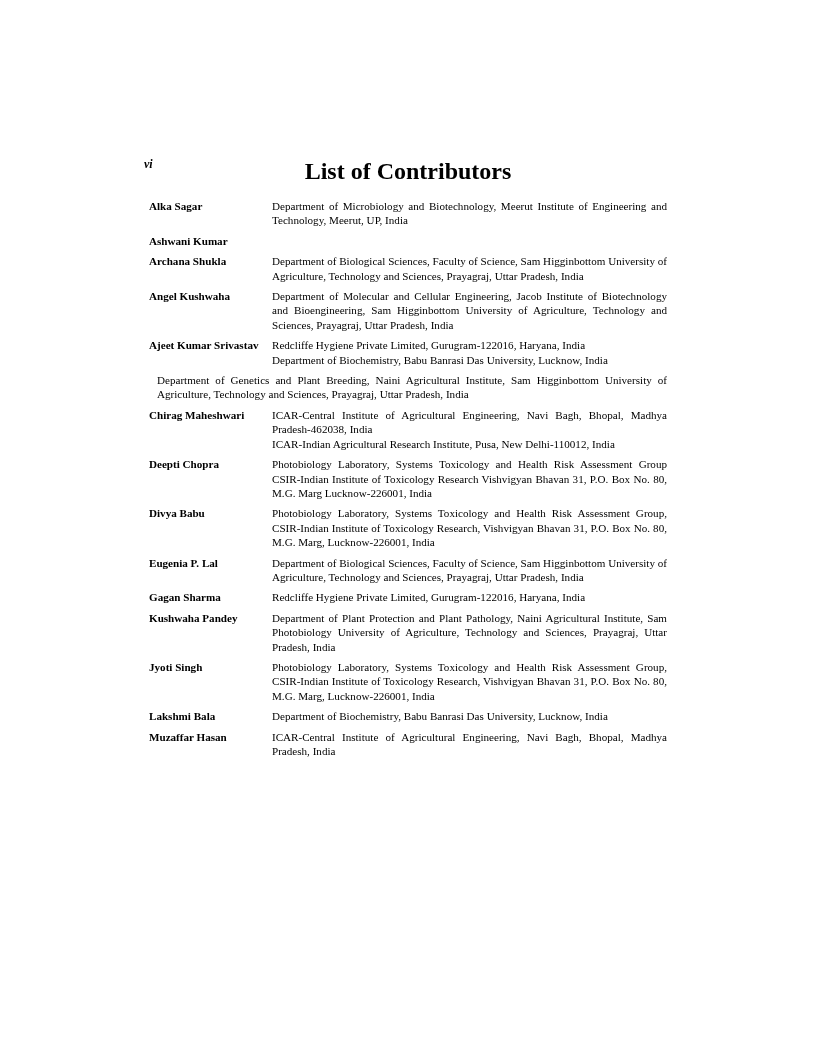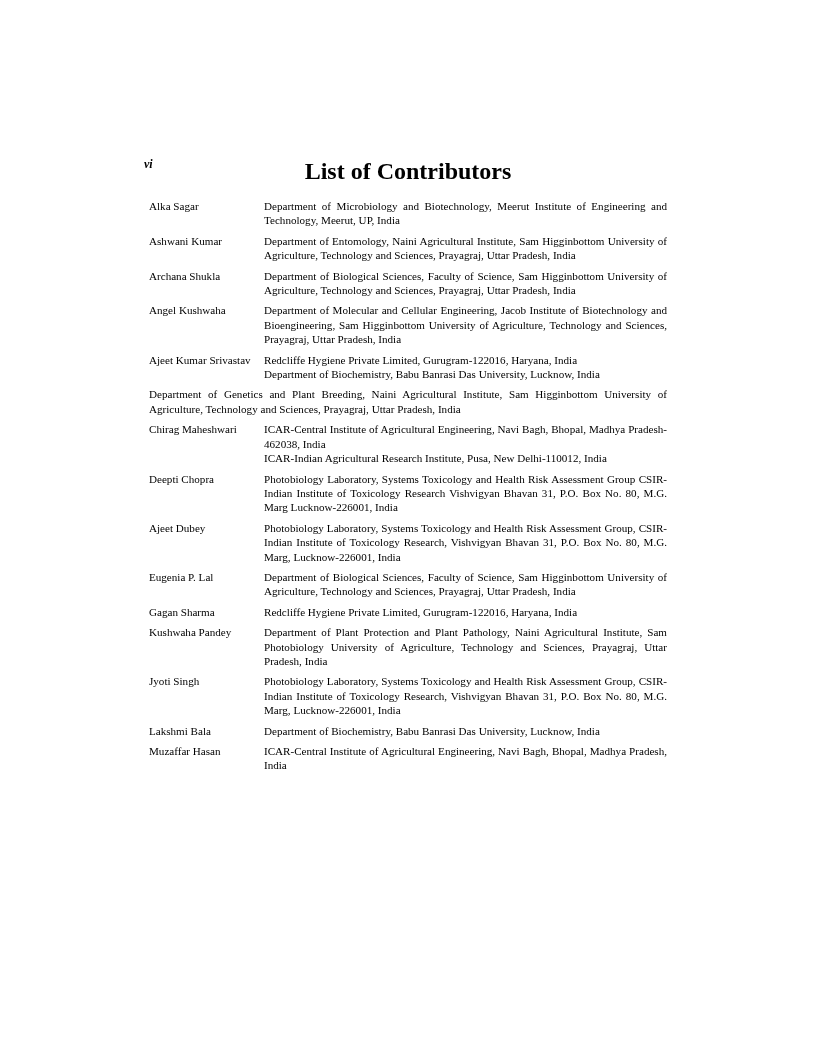--- a/index.html
+++ b/index.html
@@ -43,25 +43,26 @@
     }
     .entry {
       display: flex;
       margin-bottom: 6px;
       font-size: 11.1px;
       line-height: 14.4px;
     }
     .name {
       width: 115px;
       flex: 0 0 115px;
-      font-weight: normal;
+      font-weight: bold;
     }
     .affil {
       flex: 1;
       text-align: justify;
+      margin-left: 8px;
     }
     .affil-line {
       display: block;
       text-align: justify;
     }
   </style>
 </head>
 <body>
 
 <div class="page-number">vi</div>
@@ -69,23 +70,20 @@
 
 <div class="list" id="contributor-list">
     <div class="entry">
       <div class="name">Alka Sagar</div>
       <div class="affil">
         <span class="affil-line">Department of Microbiology and Biotechnology, Meerut Institute of Engineering and Technology, Meerut, UP, India</span>
       </div>
     </div>
     <div class="entry">
       <div class="name">Ashwani Kumar</div>
-      <div class="affil">
-        <span class="affil-line">Department of Entomology, Naini Agricultural Institute, Sam Higginbottom University of Agriculture, Technology and Sciences, Prayagraj, Uttar Pradesh, India</span>
-      </div>
     </div>
     <div class="entry">
       <div class="name">Archana Shukla</div>
       <div class="affil">
         <span class="affil-line">Department of Biological Sciences, Faculty of Science, Sam Higginbottom University of Agriculture, Technology and Sciences, Prayagraj, Uttar Pradesh, India</span>
       </div>
     </div>
     <div class="entry">
       <div class="name">Angel Kushwaha</div>
       <div class="affil">
@@ -111,21 +109,21 @@
         <span class="affil-line">ICAR-Indian Agricultural Research Institute, Pusa, New Delhi-110012, India</span>
       </div>
     </div>
     <div class="entry">
       <div class="name">Deepti Chopra</div>
       <div class="affil">
         <span class="affil-line">Photobiology Laboratory, Systems Toxicology and Health Risk Assessment Group CSIR-Indian Institute of Toxicology Research Vishvigyan Bhavan 31, P.O. Box No. 80, M.G. Marg Lucknow-226001, India</span>
       </div>
     </div>
     <div class="entry">
-      <div class="name">Ajeet Dubey</div>
+      <div class="name">Divya Babu</div>
       <div class="affil">
         <span class="affil-line">Photobiology Laboratory, Systems Toxicology and Health Risk Assessment Group, CSIR-Indian Institute of Toxicology Research, Vishvigyan Bhavan 31, P.O. Box No. 80, M.G. Marg, Lucknow-226001, India</span>
       </div>
     </div>
     <div class="entry">
       <div class="name">Eugenia P. Lal</div>
       <div class="affil">
         <span class="affil-line">Department of Biological Sciences, Faculty of Science, Sam Higginbottom University of Agriculture, Technology and Sciences, Prayagraj, Uttar Pradesh, India</span>
       </div>
     </div>

